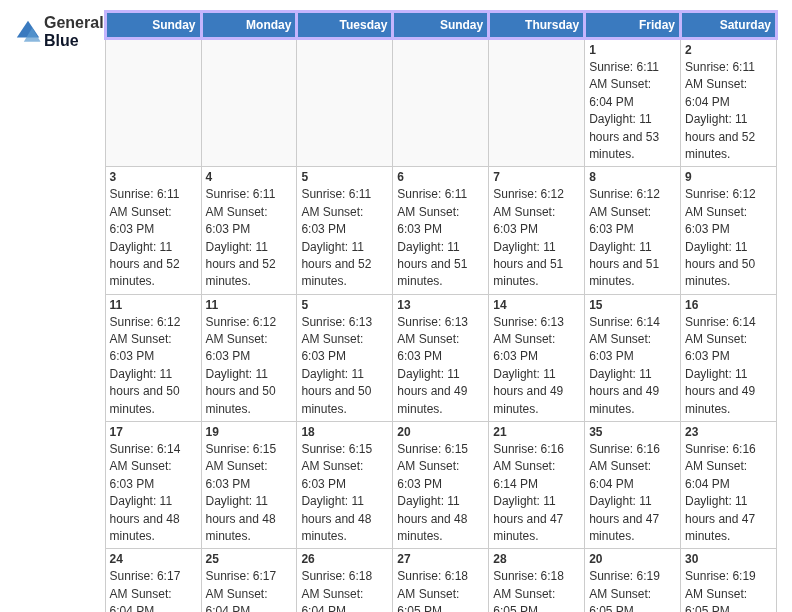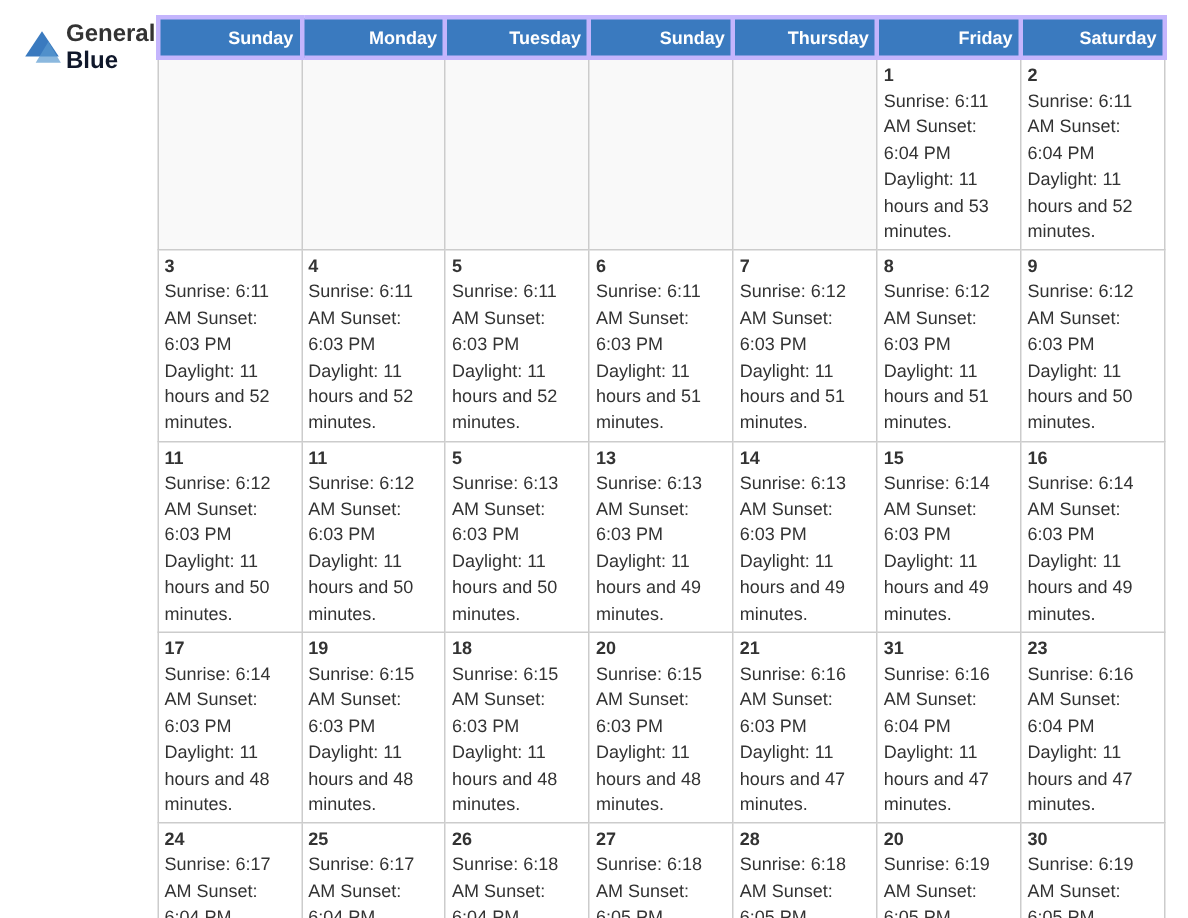--- a/index.html
+++ b/index.html
@@ -267,26 +267,26 @@
           <td>
             <div class="day-number">20</div>
             <div class="day-info">Sunrise: 6:15 AM
 Sunset: 6:03 PM
 Daylight: 11 hours
 and 48 minutes.</div>
           </td>
           <td>
             <div class="day-number">21</div>
             <div class="day-info">Sunrise: 6:16 AM
-Sunset: 6:03 PM
-Daylight: 11 hours
-and 47 minutes.</div>
-          </td>
-          <td>
-            <div class="day-number">31</div>
+Sunset: 6:14 PM
+Daylight: 11 hours
+and 47 minutes.</div>
+          </td>
+          <td>
+            <div class="day-number">35</div>
             <div class="day-info">Sunrise: 6:16 AM
 Sunset: 6:04 PM
 Daylight: 11 hours
 and 47 minutes.</div>
           </td>
           <td>
             <div class="day-number">23</div>
             <div class="day-info">Sunrise: 6:16 AM
 Sunset: 6:04 PM
 Daylight: 11 hours

